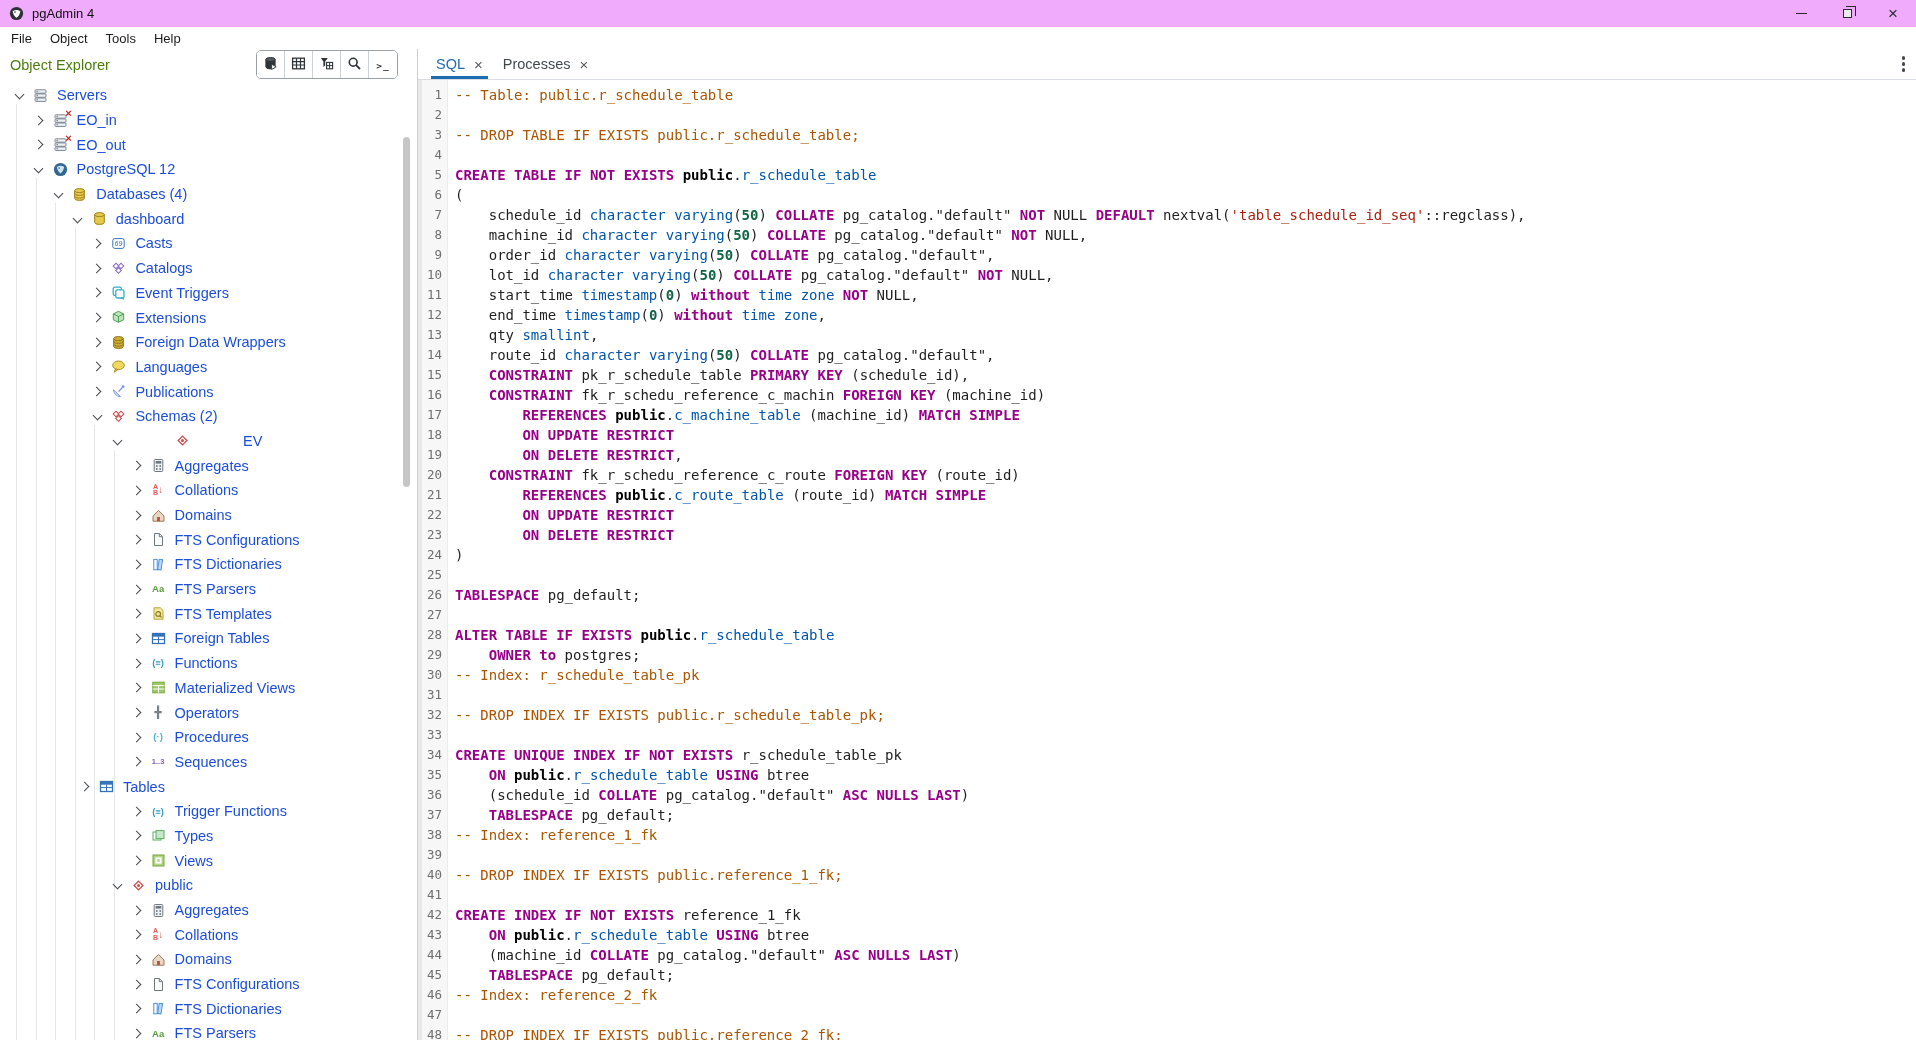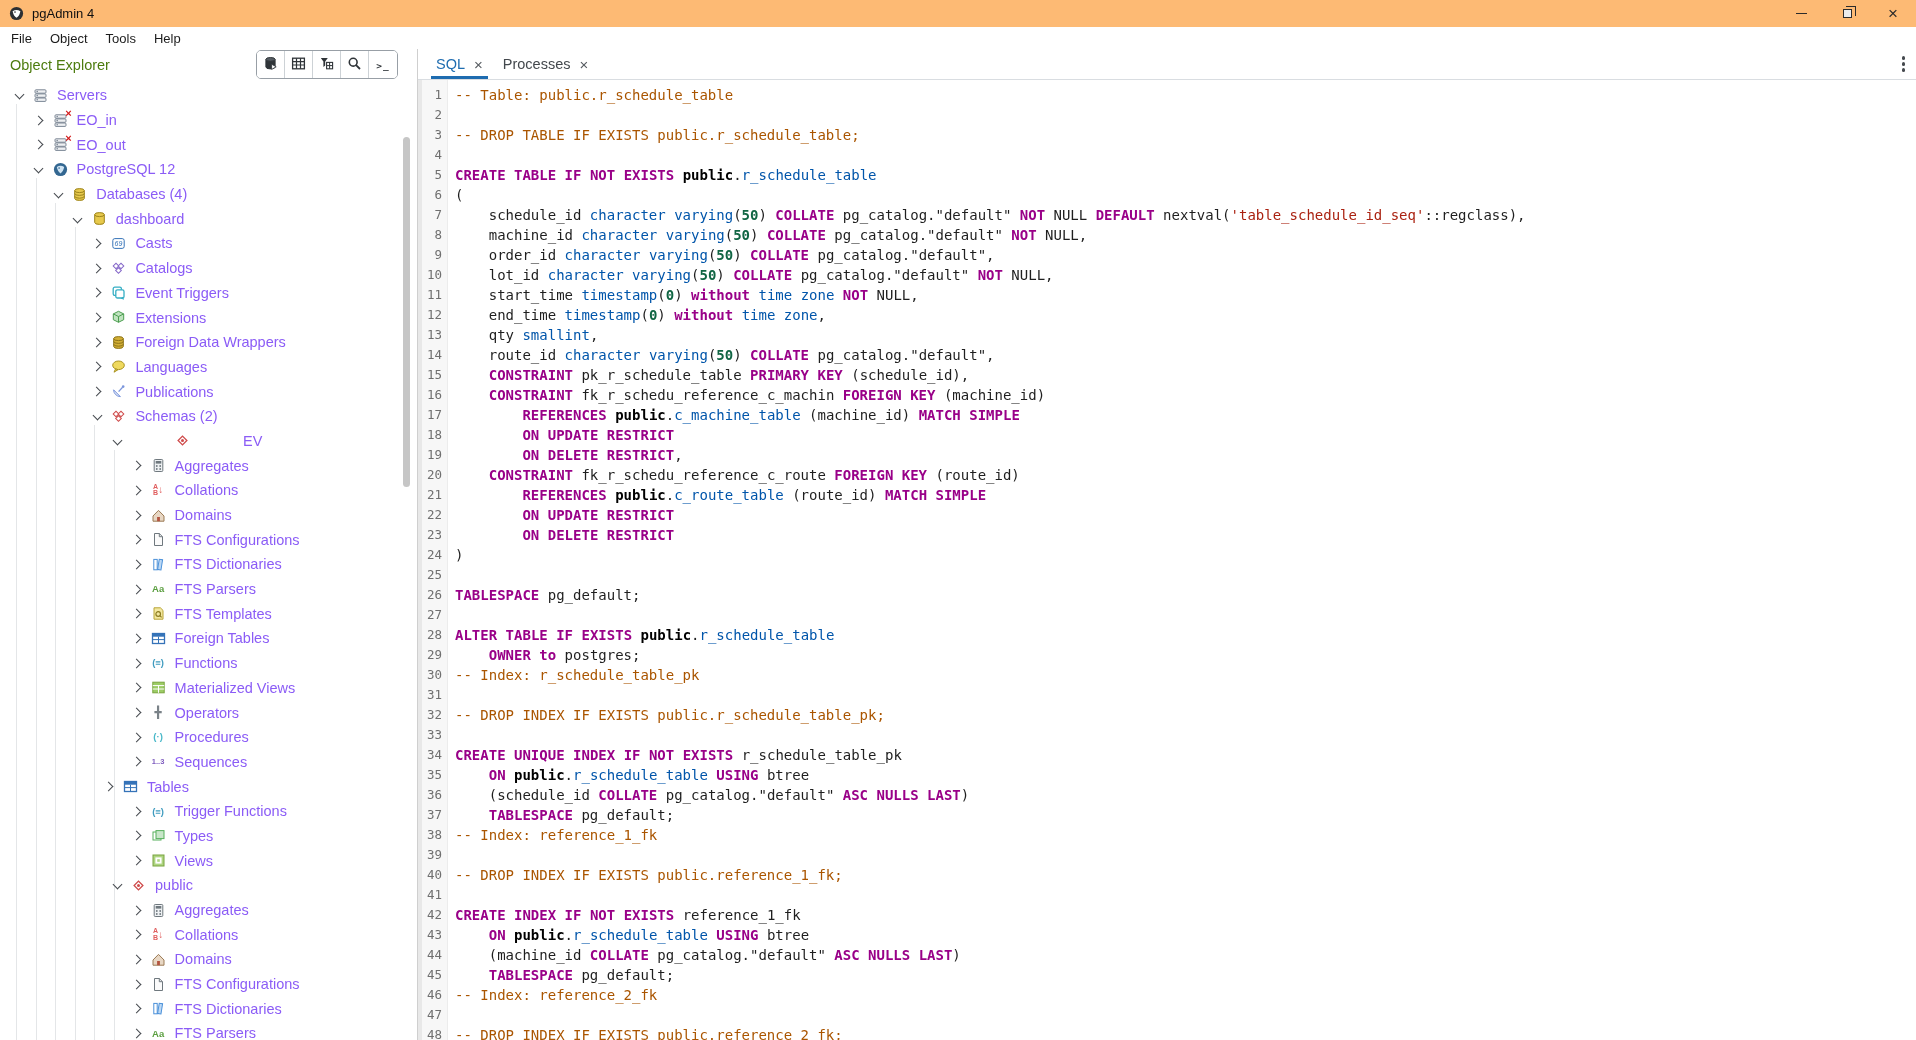--- a/index.html
+++ b/index.html
@@ -1,20 +1,20 @@
 <!DOCTYPE html>
 <html><head>
 <meta charset="utf-8">
 <style>
   * { box-sizing: border-box; margin: 0; padding: 0; }
   html,body { width:1916px; height:1040px; overflow:hidden; background:#fff;
     font-family:"Liberation Sans", sans-serif; }
 
   
-  .titlebar { height:27px; background:#fdba74; display:flex; align-items:center; }
+  .titlebar { height:27px; background:#f0abfc; display:flex; align-items:center; }
   .app-icon { margin-left:9px; display:flex; }
   .win-title { font-size:13px; color:#101010; margin-left:8px; }
   .win-controls { margin-left:auto; display:flex; height:100%; }
   .win-btn { width:46px; display:flex; align-items:center; justify-content:center; color:#2b2b2b; }
   .minbar { width:11px; height:1.6px; background:#2b2b2b; }
   .restore { width:9px; height:9px; border:1.3px solid #2b2b2b; position:relative; background:#ececec; }
   .restore::before { content:""; position:absolute; left:2px; top:-4px; width:9px; height:9px; border:1.3px solid #2b2b2b; border-left:none; border-bottom:none; }
   .closex { font-size:17px; line-height:17px; }
 
   
@@ -36,21 +36,21 @@
   .guide { position:absolute; width:1px; background:#e4e6e8; }
   .trow { height:24.7px; display:flex; align-items:center; position:relative; }
   .chev { width:14px; height:14px; position:relative; flex:none; margin-right:5px; }
   .chev.exp::after { content:""; position:absolute; left:3.5px; top:3px; width:6px; height:6px;
     border-right:1.7px solid #45494e; border-bottom:1.7px solid #45494e; transform:rotate(45deg); }
   .chev.col::after { content:""; position:absolute; left:3px; top:3.5px; width:6px; height:6px;
     border-right:1.7px solid #45494e; border-bottom:1.7px solid #45494e; transform:rotate(-45deg); }
   .ti { width:19px; height:16px; display:inline-flex; align-items:center; justify-content:center; margin-right:7px; flex:none; position:relative; }
   .ti .redx { position:absolute; top:-5px; right:-2px; color:#d21a1a; font-weight:bold; font-size:11px; }
   .tx { font-weight:bold; line-height:1; white-space:nowrap; }
-  .tlabel { font-size:14.5px; color:#8b5cf6; white-space:nowrap; }
+  .tlabel { font-size:14.5px; color:#1d4ed8; white-space:nowrap; }
   .sb-scroll { position:absolute; right:7px; top:88px; width:7px; height:350px; background:#c6c6c6; border-radius:4px; }
 
   
   .editor-pane { flex:1; display:flex; flex-direction:column; min-width:0; }
   .tabbar { height:31px; flex:none; display:flex; align-items:stretch; border-bottom:1px solid #d9dde1; padding-left:8px; position:relative; }
   .tab { display:flex; align-items:center; padding:0 10px; font-size:14.5px; color:#43484d; position:relative; cursor:pointer; }
   .tab.active { color:#1e6cb0; }
   .tab.active::after { content:""; position:absolute; left:5px; right:5px; bottom:0; height:3px; background:#1e6cb0; }
   .tab-close { margin-left:9px; color:#565b60; font-size:15px; line-height:15px; }
   .kebab { margin-left:auto; align-self:center; margin-right:11px; display:flex; flex-direction:column; cursor:pointer; }
@@ -438,21 +438,21 @@
           </span>
           <span class="tlabel">Procedures</span>
         </div>
         <div class="trow" style="padding-left: 129.6px;">
           <span class="chev col"></span>
           <span class="ti">
             <span class="tx" style="color:#7d5bbe;font-size:7.5px;">1..3</span>
           </span>
           <span class="tlabel">Sequences</span>
         </div>
-        <div class="trow" style="padding-left: 102px;">
+        <div class="trow" style="padding-left: 78px;">
           <span class="chev col"></span>
           <span class="ti">
             <svg width="15" height="15" viewBox="0 0 15 15">
               <rect x="1.5" y="2.5" width="12" height="10" fill="#fff" stroke="#3573b8" stroke-width="1.3"></rect>
               <rect x="1.5" y="2.5" width="12" height="3.2" fill="#3573b8"></rect>
               <line x1="1.5" y1="8.6" x2="13.5" y2="8.6" stroke="#3573b8"></line>
               <line x1="7.5" y1="5.7" x2="7.5" y2="12.5" stroke="#3573b8"></line>
             </svg>
           </span>
           <span class="tlabel">Tables</span>

